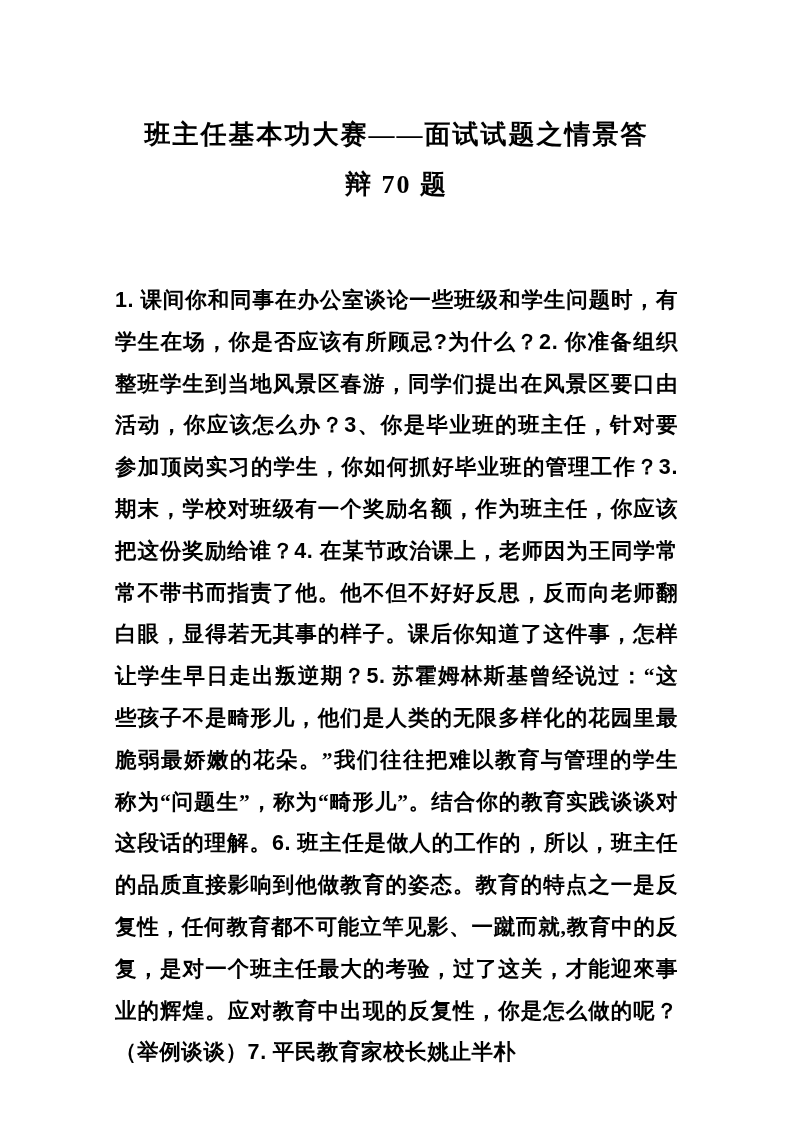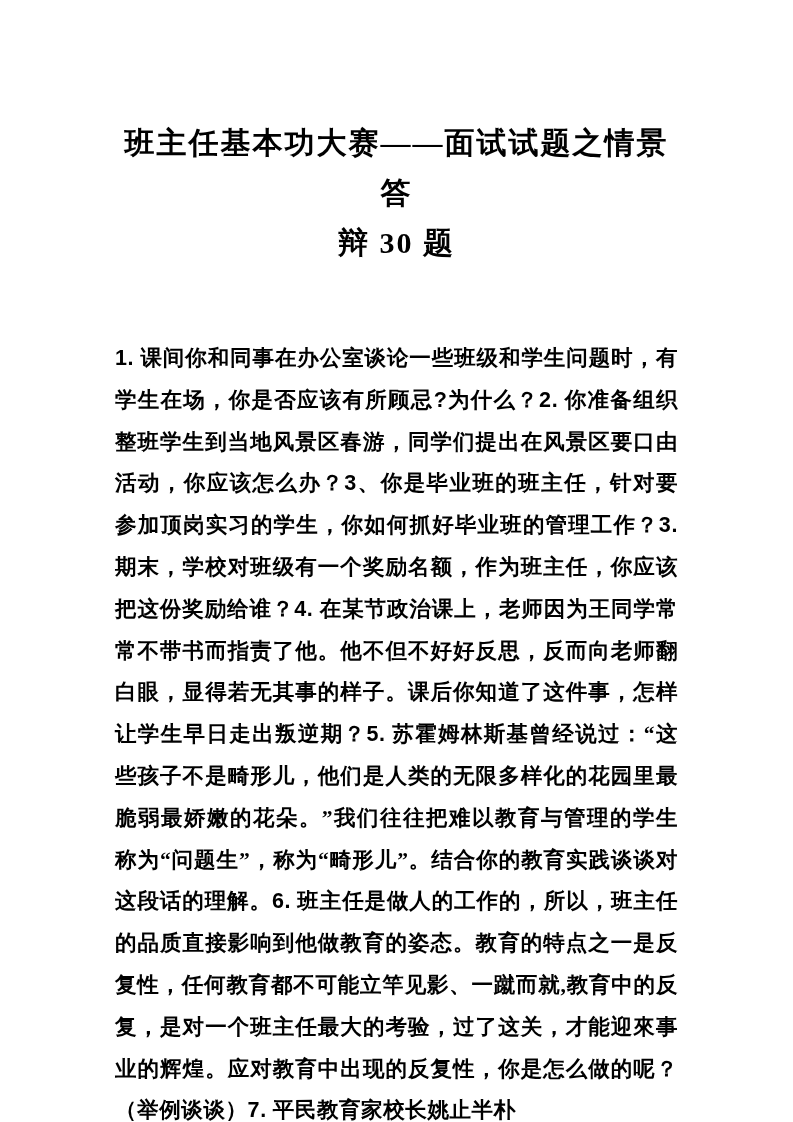--- a/index.html
+++ b/index.html
@@ -12,23 +12,23 @@
     width: 793px;
     height: 1122px;
     background: #ffffff;
     box-sizing: border-box;
     padding: 110px 115px 0 115px;
     overflow: hidden;
     color: #000000;
     font-family: "Liberation Serif", serif;
   }
   .doc-title {
-    margin: 8px;
+    margin: 0;
     text-align: center;
-    font-size: 30px;
+    font-size: 26px;
     font-weight: 700;
     line-height: 50px;
     letter-spacing: 2px;
     color: #000000;
   }
   .title-line {
     display: block;
   }
   .doc-body {
     margin: 70px 0 0 0;
@@ -46,16 +46,16 @@
     font-weight: 700;
     font-family: "Liberation Sans", sans-serif;
   }
 </style>
 </head>
 <body>
 
 <div class="page">
   <h1 class="doc-title">
     <span class="title-line">班主任基本功大赛——面试试题之情景答</span>
-    <span class="title-line">辩 30 题</span>
+    <span class="title-line">辩 70 题</span>
   </h1>
   <p class="doc-body"><span class="seg bold">1.</span><span class="seg"> 课间你和同事在办公室谈论一些班级和学生问题时，有学生在场，你是否应该有所顾忌</span><span class="seg bold">?</span><span class="seg">为什么？</span><span class="seg bold">2.</span><span class="seg"> 你准备组织整班学生到当地风景区春游，同学们提出在风景区要口由活动，你应该怎么办？</span><span class="seg bold">3</span><span class="seg">、你是毕业班的班主任，针对要参加顶岗实习的学生，你如何抓好毕业班的管理工作？</span><span class="seg bold">3.</span><span class="seg"> 期末，学校对班级有一个奖励名额，作为班主任，你应该把这份奖励给谁？</span><span class="seg bold">4.</span><span class="seg"> 在某节政治课上，老师因为王同学常常不带书而指责了他。他不但不好好反思，反而向老师翻白眼，显得若无其事的样子。课后你知道了这件事，怎样让学生早日走出叛逆期？</span><span class="seg bold">5.</span><span class="seg"> 苏霍姆林斯基曾经说过：“这些孩子不是畸形儿，他们是人类的无限多样化的花园里最脆弱最娇嫩的花朵。”我们往往把难以教育与管理的学生称为“问题生”，称为“畸形儿”。结合你的教育实践谈谈对这段话的理解。</span><span class="seg bold">6.</span><span class="seg"> 班主任是做人的工作的，所以，班主任的品质直接影响到他做教育的姿态。教育的特点之一是反复性，任何教育都不可能立竿见影、一蹴而就,教育中的反复，是对一个班主任最大的考验，过了这关，才能迎來事业的辉煌。应对教育中出现的反复性，你是怎么做的呢？（举例谈谈）</span><span class="seg bold">7.</span><span class="seg"> 平民教育家校长姚止半朴</span></p>
 </div>
 
 </body></html>

